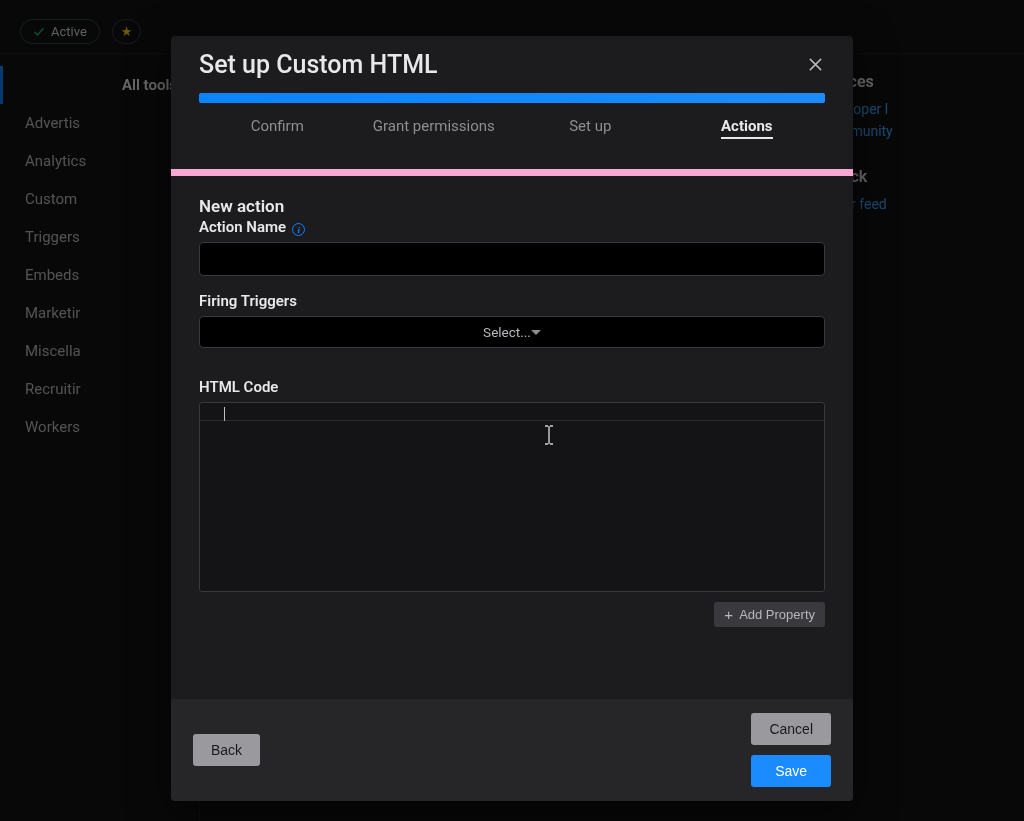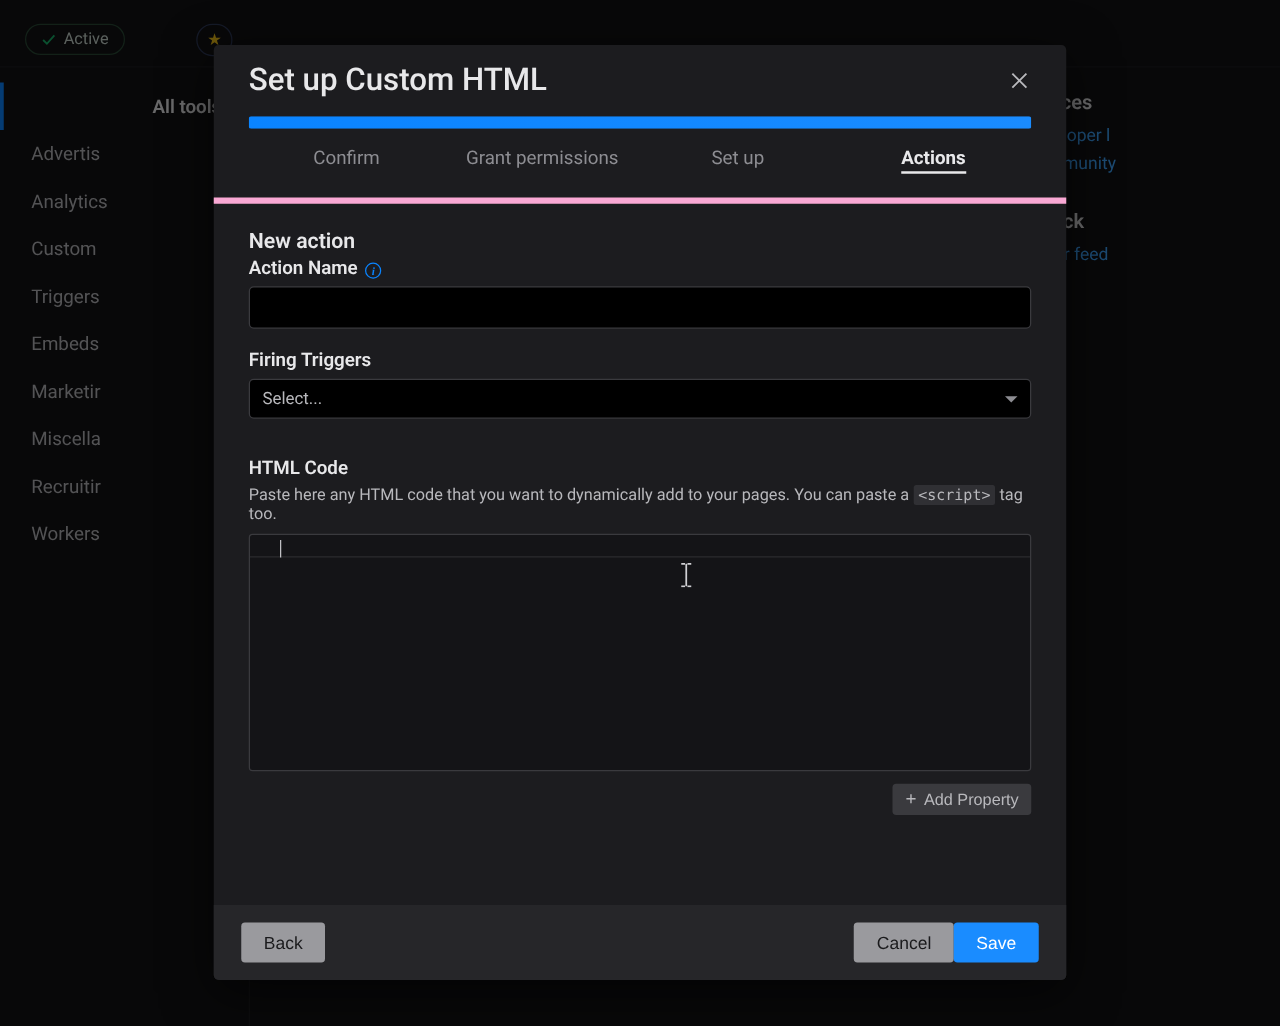--- a/index.html
+++ b/index.html
@@ -32,21 +32,20 @@
   .page {
     position: absolute; inset: 0;
     background: var(--bg-page);
     padding-top: 10px;
   }
   .topbar {
     height: 44px;
     border-bottom: 1px solid #1e1e21;
     display: flex; align-items: center;
     padding: 0 20px;
-    gap: 45px;
   }
   .badge-pill {
     display: inline-flex; align-items: center; gap: 6px;
     border: 1px solid #2a4a36;
     border-radius: 16px;
     padding: 4px 12px;
     font-size: 13px;
     color: #c9d6cf;
     margin-right: 12px;
   }
@@ -151,22 +150,22 @@
     overflow: hidden;
   }
   .progress-fill {
     height: 100%;
     background: linear-gradient(90deg, #0a84ff, #1a8cff);
     width: 100%;
   }
 
   .steps {
     display: flex;
-    padding: 14px 28px 13px 28px;
-    border-bottom: 5px solid #f9a8d4;
+    padding: 14px 28px 24px 28px;
+    border-bottom: 7px solid #f9a8d4;
   }
   .step {
     flex: 1;
     text-align: center;
     font-size: 15px;
     color: var(--text-faint);
     padding-bottom: 6px;
   }
   .step.active {
     color: var(--text-main);
@@ -215,21 +214,21 @@
     border-radius: 4px;
     color: var(--text-main);
     font-size: 14px;
     padding: 8px 10px;
     outline: none;
   }
   .text-input { height: 34px; }
   .select-box {
     height: 32px;
     display: flex;
-    justify-content: space-between;
+    justify-content: center;
     align-items: center;
     cursor: pointer;
     font-size: 13.5px;
   }
   .select-box .placeholder { color: var(--text-dim); }
   .caret-down {
     width: 0; height: 0;
     border-left: 5px solid transparent;
     border-right: 5px solid transparent;
     border-top: 5px solid var(--text-faint);
@@ -317,21 +316,21 @@
     cursor: pointer;
   }
   .btn-grey {
     background: var(--btn-grey);
     color: #1a1a1c;
   }
   .btn-blue {
     background: var(--blue-bright);
     color: #fff;
   }
-  .footer-right { display: flex; gap: 0; }
+  .footer-right { display: flex; gap: 10px; flex-direction: column; }
 </style>
 </head>
 <body>
 
 <div class="page">
   <div class="topbar">
     <div class="badge-pill">
       <svg viewBox="0 0 16 16" fill="none" stroke="#17b169" stroke-width="2">
           <path d="M2 8 L6 12 L14 3"></path>
         </svg>
@@ -412,23 +411,20 @@
       <div class="form-block">
         <div class="field-label">Firing Triggers</div>
         <div class="select-box">
           <span class="placeholder">Select...</span>
           <span class="caret-down"></span>
         </div>
       </div>
 
       <div class="form-block" style="margin-top:30px;">
         <div class="field-label">HTML Code</div>
-        <div class="html-desc">
-          <span>Paste here any HTML code that you want to dynamically add to your pages. You can paste a </span><code class="inline">&lt;script&gt;</code><span> tag too.</span>
-        </div>
         <div class="code-area">
           <div class="top-line"></div>
           <div class="code-cursor"></div>
           <div class="text-cursor-icon">
             <svg viewBox="0 0 12 20" stroke="currentColor" stroke-width="1.4" fill="none">
               <path d="M2 1 H5 M7 1 H10 M6 1 V19 M2 19 H5 M7 19 H10"></path>
             </svg>
           </div>
         </div>
 

